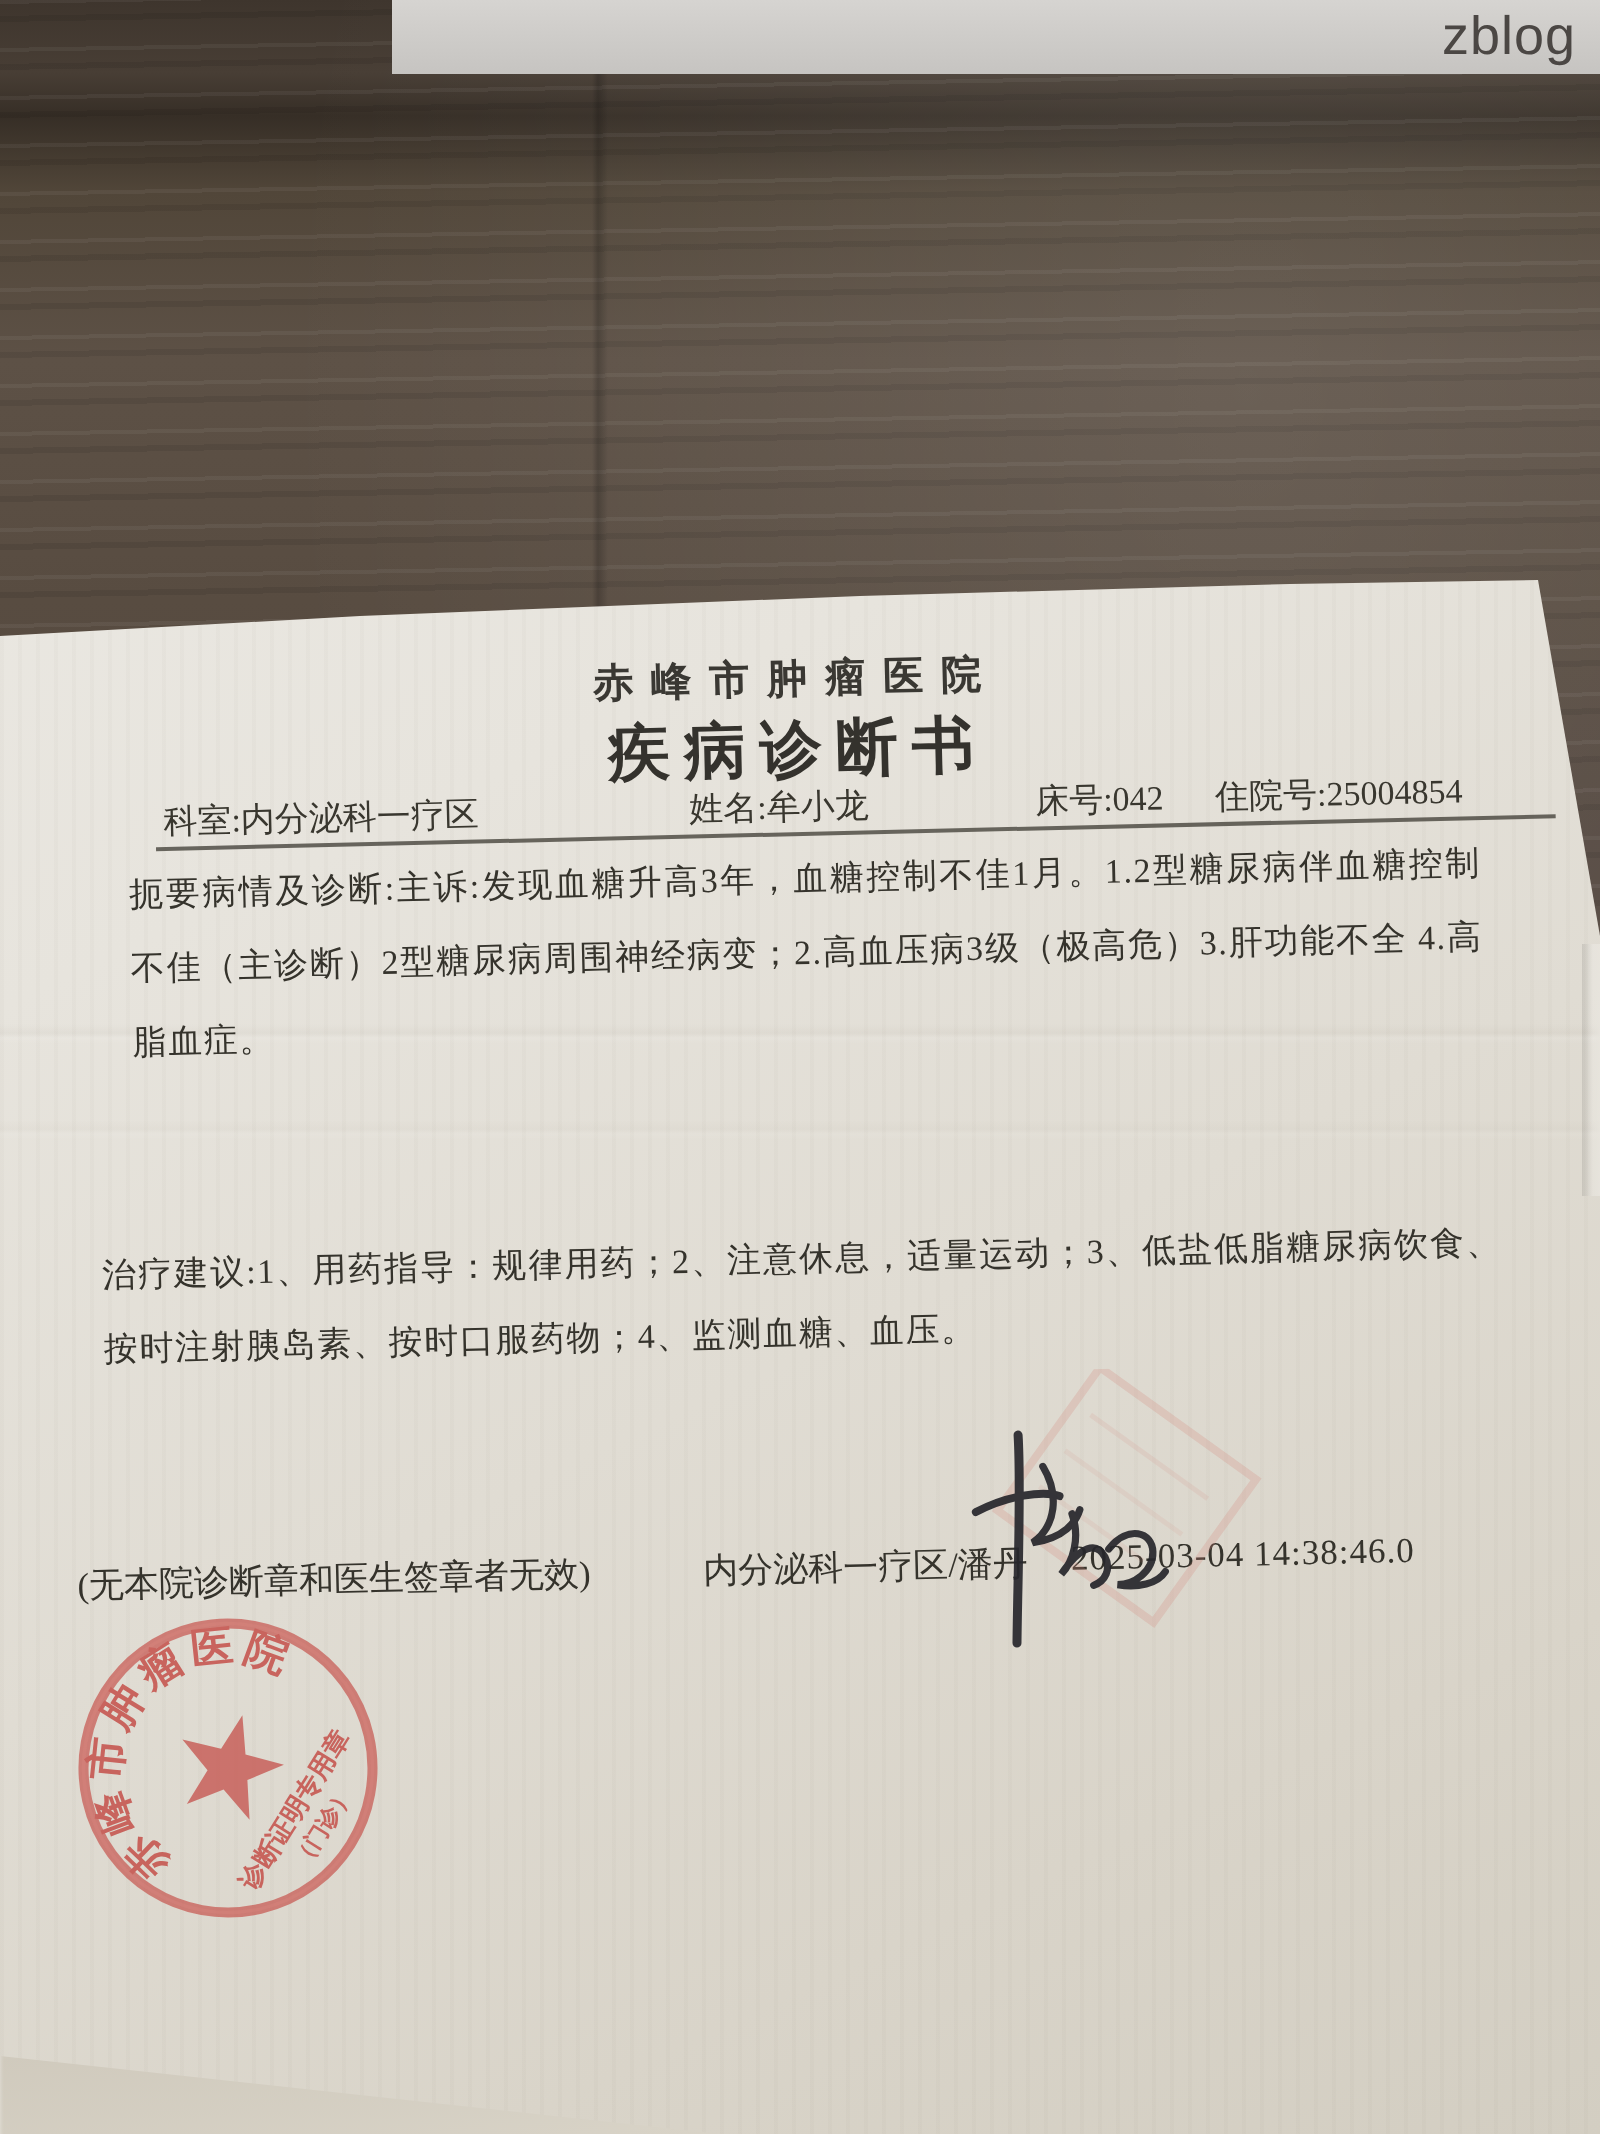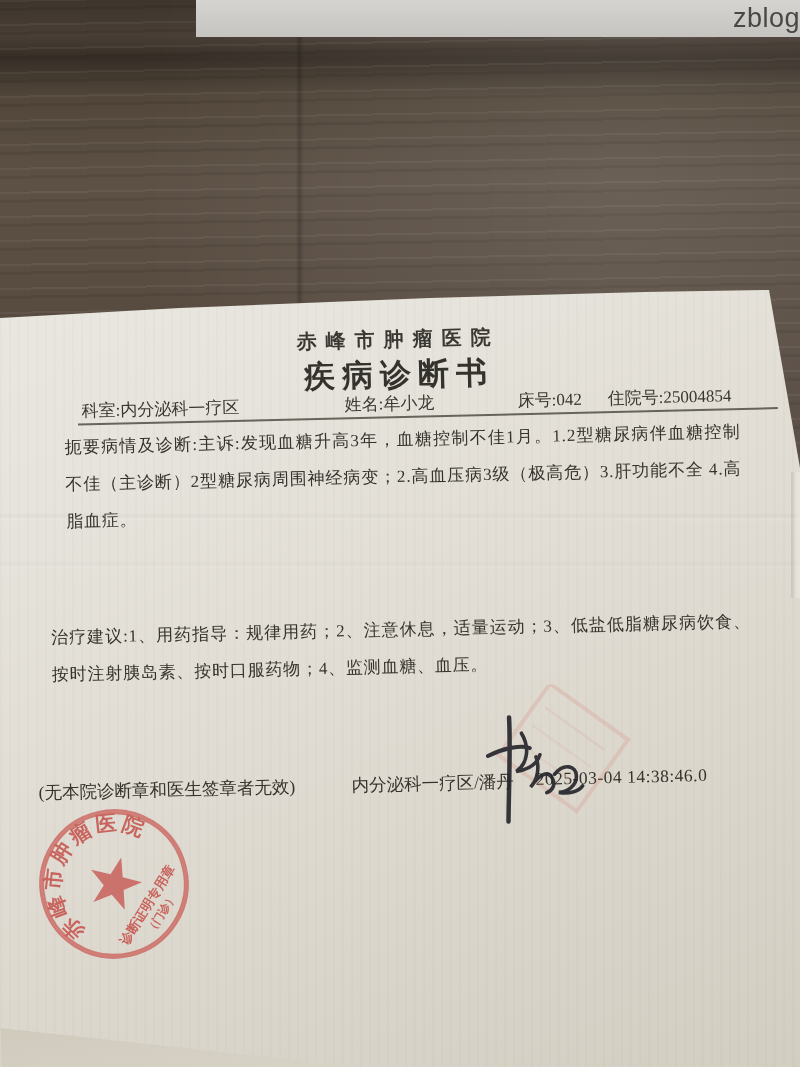--- a/index.html
+++ b/index.html
@@ -11,21 +11,21 @@
       radial-gradient(ellipse at 78% 18%, rgba(255,255,255,0.09), rgba(255,255,255,0) 55%),
       linear-gradient(90deg, rgba(0,0,0,0) 296px, rgba(0,0,0,0.22) 299px, rgba(0,0,0,0) 304px),
       repeating-linear-gradient(179deg, rgba(255,255,255,0.05) 0 2px, rgba(255,255,255,0) 2px 8px, rgba(0,0,0,0.08) 8px 11px, rgba(0,0,0,0) 11px 24px),
       linear-gradient(180deg,#3e352d 0px,#483e35 36px,#362e26 58px,#514639 96px,#5d5146 180px,#584c41 300px,#544840 420px);
   }
   
   .top-strip{
     position:absolute;left:196px;top:0;width:604px;height:37px;
     background:linear-gradient(180deg,#d6d4d1,#c6c4c1);
     display:flex;align-items:center;justify-content:flex-end;
-    box-sizing:border-box;
+    padding-right:12px;box-sizing:border-box;
   }
   .watermark{
     font-family:"Liberation Sans","DejaVu Sans",sans-serif;
     font-size:27px;color:#4b4744;letter-spacing:0.5px;line-height:1;
   }
   
   .paper{
     position:absolute;inset:0;
     clip-path:polygon(0 318px,180px 308px,430px 298px,645px 292px,769px 290px,800px 468px,800px 1067px,0 1067px);
     background-image:

